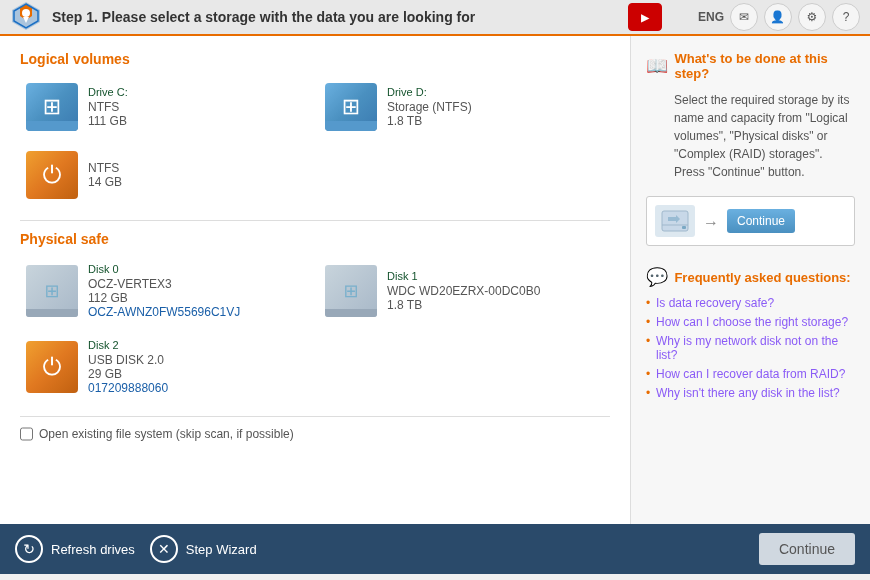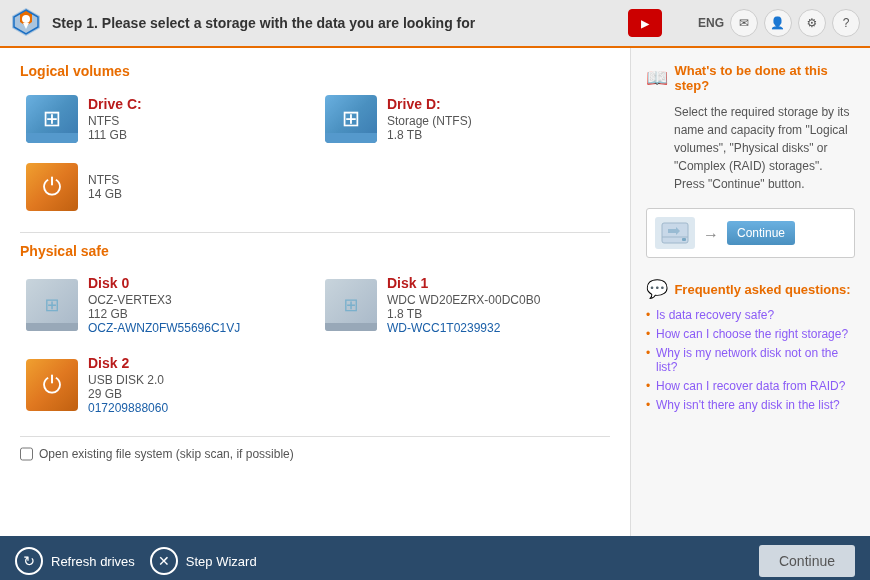--- a/index.html
+++ b/index.html
@@ -2,21 +2,21 @@
 <html><head>
   <meta charset="utf-8">
   <style>
     * { box-sizing: border-box; margin: 0; padding: 0; }
     body { width: 870px; height: 580px; font-family: Arial, sans-serif; font-size: 13px; background: #f0f0f0; overflow: hidden; }
 
     
     .header {
       background: #e8e8e8;
       border-bottom: 2px solid #e86c00;
-      height: 48px;
+      height: 36px;
       display: flex;
       align-items: center;
       padding: 0 10px;
       gap: 10px;
     }
     .header-title {
       flex: 1;
       font-size: 14px;
       color: #333;
     }
@@ -127,23 +127,23 @@
       width: 52px; height: 48px;
       background: linear-gradient(135deg, #d0d8e0 0%, #b8c4d0 50%, #a0b0c0 100%);
       border-radius: 3px;
       display: flex; align-items: center; justify-content: center;
       position: relative;
       overflow: hidden;
     }
 
     .drive-info { flex: 1; }
     .drive-name {
-      font-size: 14px;
-      font-weight: bold;
-      color: #b91c1c;
+      font-size: 11px;
+      font-weight: normal;
+      color: #14532d;
       margin-bottom: 2px;
     }
     .drive-fs { color: #555; font-size: 12px; }
     .drive-size { color: #555; font-size: 12px; }
     .drive-serial { color: #1a5fa8; font-size: 12px; }
 
     .separator { border: none; border-top: 1px solid #ddd; margin: 10px 0; }
 
     .checkbox-row {
       display: flex;
@@ -367,21 +367,20 @@
 
       <div class="drive-item">
         <div class="disk-body" style="width:52px;height:52px;border-radius:3px;background:linear-gradient(135deg,#c8d4dc,#a8b8c8);display:flex;align-items:center;justify-content:center;flex-shrink:0;position:relative;overflow:hidden;">
           <div style="color:#7ab0cc;font-size:18px;">⊞</div>
           <div style="position:absolute;bottom:0;left:0;right:0;height:8px;background:#98a8b8;"></div>
         </div>
         <div class="drive-info">
           <div class="drive-name">Disk 1</div>
           <div class="drive-fs">WDC WD20EZRX-00DC0B0</div>
           <div class="drive-size">1.8 TB</div>
-          <div class="drive-serial">WD-WCC1T0239932</div>
         </div>
       </div>
 
       <div class="drive-item">
         <div class="icon-usb" style="width:52px;height:52px;flex-shrink:0;">
           <div class="usb-logo">⏻</div>
         </div>
         <div class="drive-info">
           <div class="drive-name">Disk 2</div>
           <div class="drive-fs">USB DISK 2.0</div>

